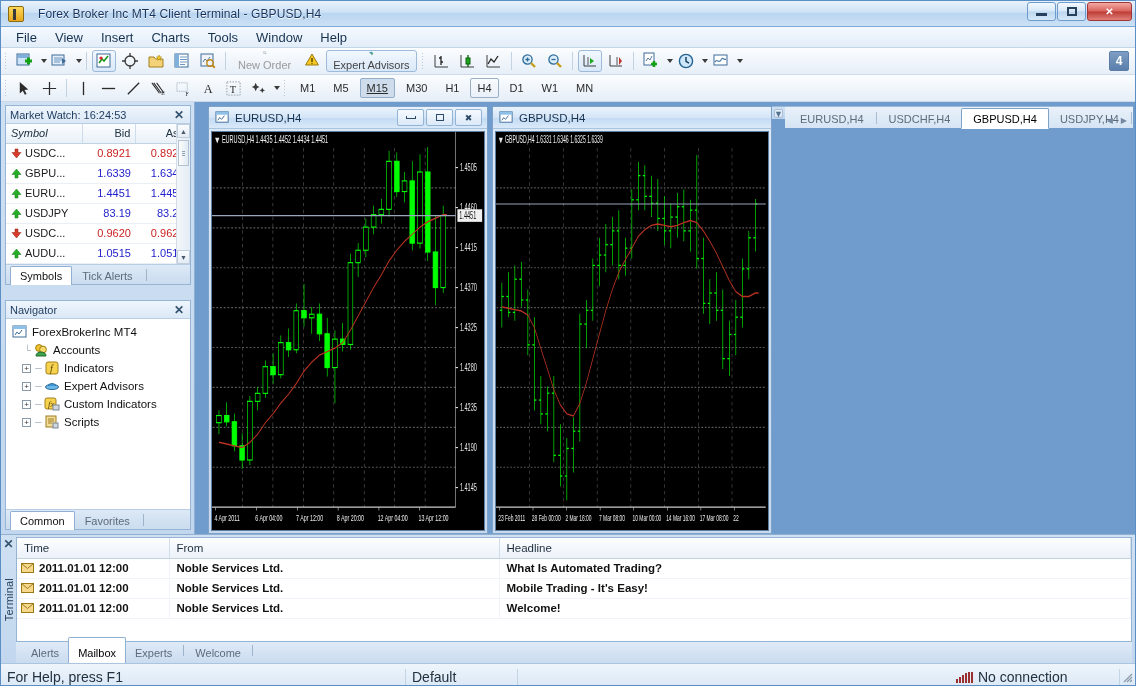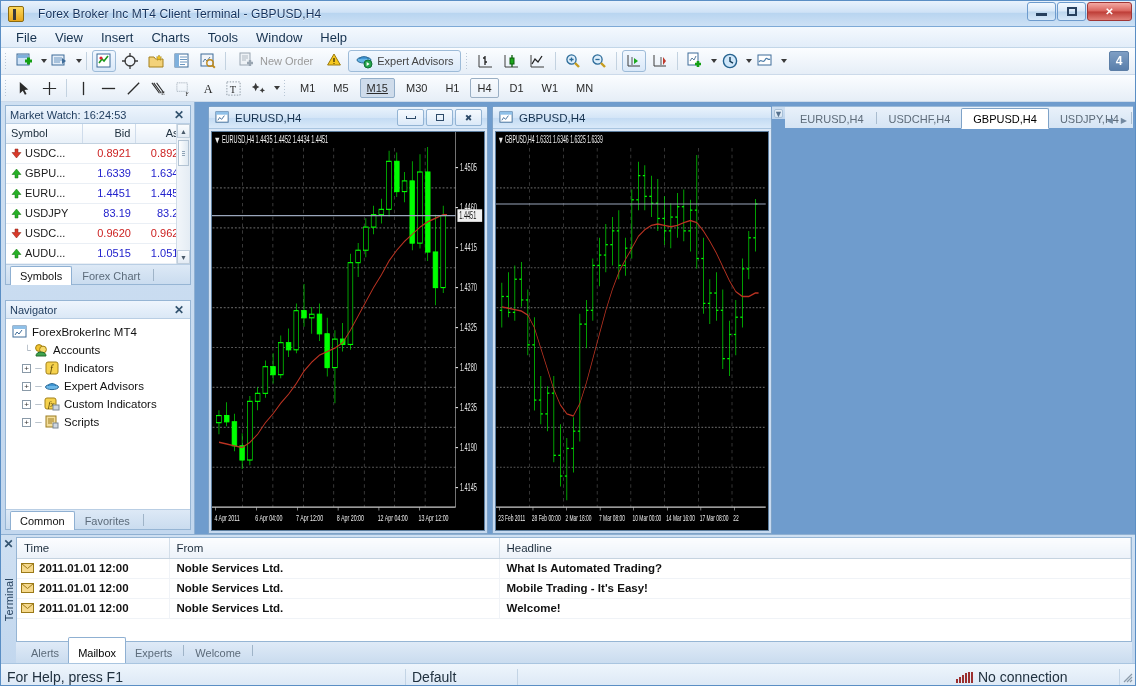--- a/index.html
+++ b/index.html
@@ -81,21 +81,21 @@
     background-size: 3px 3px;
   }
   .tsep { width: 1px; height: 18px; background: #c3d2e0; margin: 0 4px; flex: 0 0 1px; }
   .tbtn {
     height: 22px; min-width: 23px; padding: 0 2px; margin: 0 1px;
     display: flex; align-items: center; justify-content: center;
     border: 1px solid transparent; border-radius: 3px;
     position: relative; flex: none;
   }
   .tbtn.framed { border-color: #9dbbd8; background: linear-gradient(180deg,#f2f8ff,#d9e8f8); }
-  .tbtn.textbtn { padding: 0 6px; font-size: 11px; color: #444; gap: 4px; }
+  .tbtn.textbtn { padding: 0 6px; font-size: 11px; color: #444; gap: 4px; flex-direction: column; }
   .tbtn.disabled { color: #9a9a9a; }
   .caret { width: 0; height: 0; border-left: 3.5px solid transparent; border-right: 3.5px solid transparent;
            border-top: 4px solid #3a3a3a; margin-left: 3px; }
   .tf-btn {
     height: 20px; padding: 0 6px; margin: 0 2px; font-size: 11px; color: #2b2b2b;
     display: flex; align-items: center; border: 1px solid transparent; border-radius: 2px;
   }
   .tf-btn.pressed { background: #cfdceb; border-color: #93aec9; text-decoration: underline; }
   .tf-btn.outline { border-color: #9aafc4; }
   .badge4 {
@@ -144,21 +144,21 @@
   }
   .ptab-sep { width: 1px; height: 12px; background: #9fb4c8; margin: 0 3px 3px 3px; }
 
   
   .mw { width: 100%; border-collapse: collapse; font-size: 11px; table-layout: fixed; }
   .mw th {
     background: linear-gradient(180deg,#fbfdff,#e8f0f8);
     border-right: 1px solid #cfdceb; border-bottom: 1px solid #c3d2e0;
     font-weight: normal; color: #20313f; height: 19px; padding: 0 5px;
   }
-  .mw th.sym { text-align: left; }
+  .mw th.sym { text-align: left; font-style: italic; }
   .mw th.num { text-align: right; }
   .mw td { height: 20px; border-bottom: 1px solid #eaeff5; padding: 0 5px; white-space: nowrap; }
   .mw td.sym { text-align: left; color: #1a1a1a; }
   .mw td.num { text-align: right; font-size: 11px; }
   .arr { display: inline-block; width: 11px; height: 11px; vertical-align: -2px; margin-right: 3px; }
   .up-blue { color: #2222cc; }
   .down-red { color: #cc2222; }
   .mw-scroll {
     position: absolute; right: 0; top: 0; width: 14px; bottom: 0;
     background: linear-gradient(90deg,#f2f6fa,#e4ecf4); border-left: 1px solid #d2dde8;
@@ -641,21 +641,21 @@
             </tbody>
           </table>
           <div class="mw-scroll">
             <div class="sb-arrow">▲</div>
             <div class="sb-thumb"></div>
             <div class="sb-arrow" style="position:absolute;bottom:0;left:0;right:0;">▼</div>
           </div>
         </div>
         <div class="panel-tabs">
           <div class="ptab active">Symbols</div>
-          <div class="ptab">Forex Chart</div>
+          <div class="ptab">Tick Alerts</div>
           <div class="ptab-sep"></div>
         </div>
       </div>
 
       <div class="panel" style="flex:1 1 auto;margin-bottom:4px;margin-top:15px;">
         <div class="panel-head">
           <span class="ttl">Navigator</span>
           <span class="xclose">✕</span>
         </div>
         <div class="panel-body">

